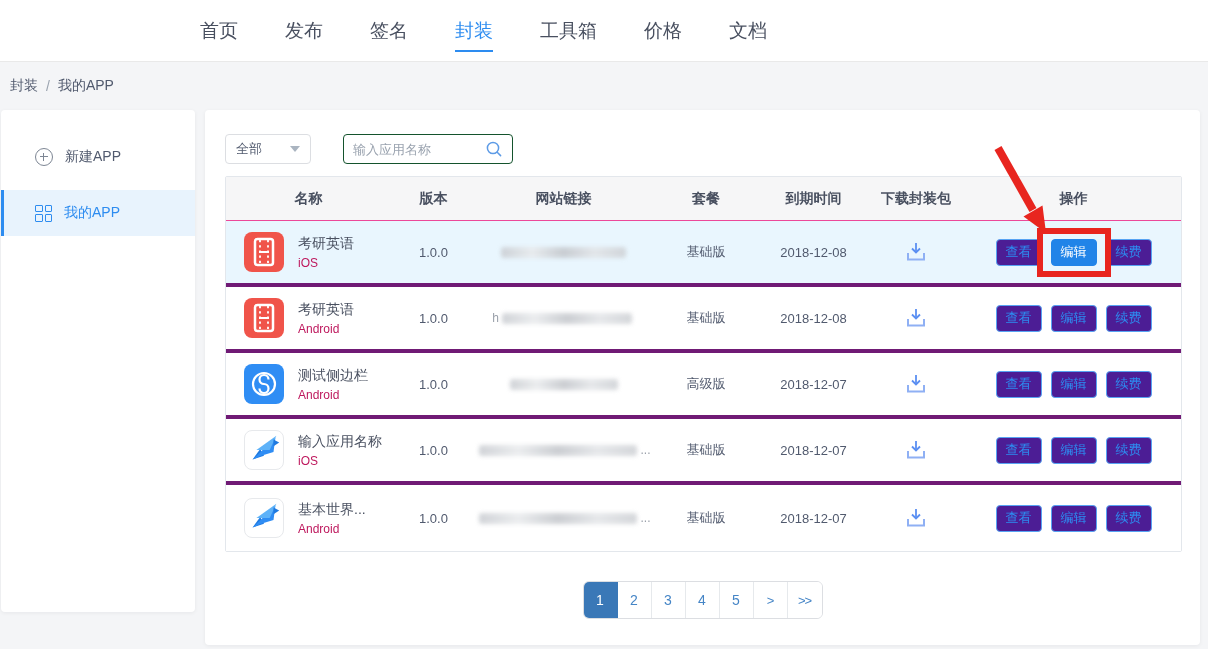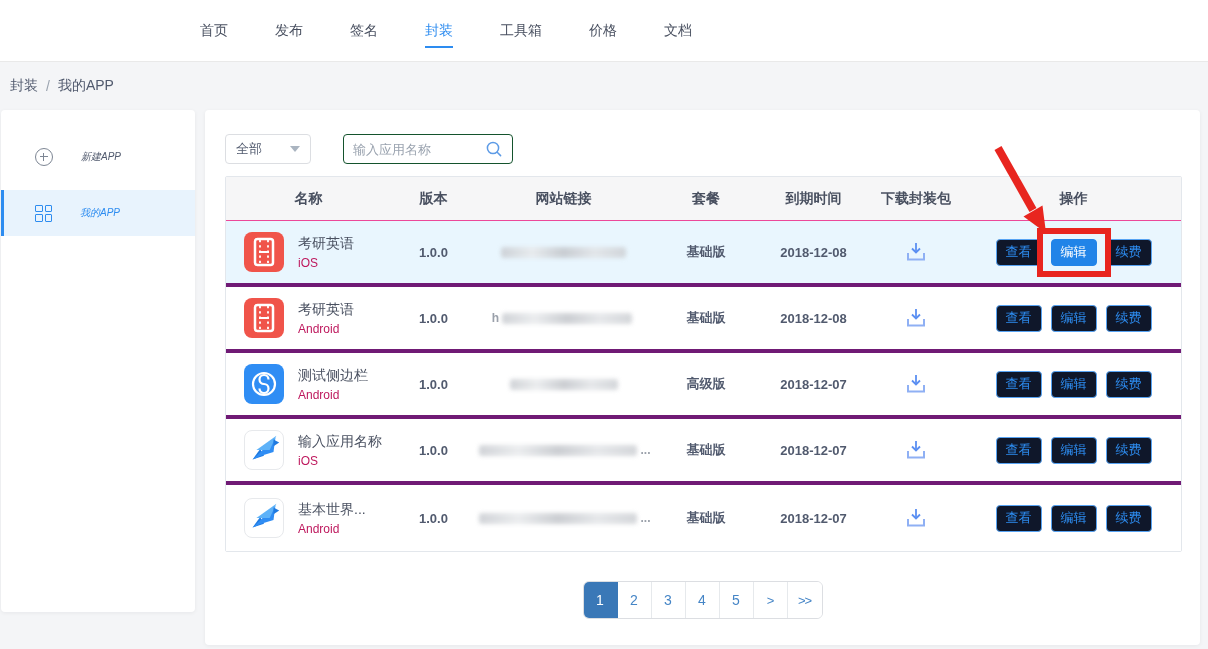--- a/index.html
+++ b/index.html
@@ -11,42 +11,42 @@
     overflow:hidden;
     color:#495060;
   }
 
   
   .topnav {
     position:absolute; left:0; top:0; width:1208px; height:62px;
     background:#fff; border-bottom:1px solid #e9e9e9;
     display:flex; align-items:center; gap:47px; padding-left:200px;
   }
-  .nav-item { font-size:14px; color:#495060; cursor:pointer; position:relative; padding:6px 0 14px; top:4px; }
+  .nav-item { font-size:19px; color:#495060; cursor:pointer; position:relative; padding:6px 0 14px; top:4px; }
   .nav-item.active { color:#2d8cf0; }
   .nav-item.active::after {
     content:""; position:absolute; left:0; right:0; bottom:6px; height:2px; background:#2d8cf0;
   }
 
   
   .crumbbar {
     position:absolute; left:0; top:62px; width:1208px; height:48px;
     display:flex; align-items:center; padding-left:10px; font-size:14px; color:#515a6e;
   }
   .crumbbar .sep { margin:0 8px; color:#9aa3af; }
 
   
   .sidebar {
     position:absolute; left:1px; top:110px; width:194px; height:502px;
     background:#fff; border-radius:4px; box-shadow:0 1px 4px rgba(0,21,41,.06);
   }
   .side-item {
     position:absolute; left:0; width:100%; height:46px;
-    display:flex; align-items:center; gap:28px; padding-left:34px;
-    font-size:10px; color:#515a6e; cursor:pointer;font-style:italic;
+    display:flex; align-items:center; gap:12px; padding-left:34px;
+    font-size:14px; color:#515a6e; cursor:pointer;
   }
   .side-item.new { top:24px; }
   .side-item.mine { top:80px; background:#e8f3fd; color:#2d8cf0; border-left:3px solid #2d8cf0; padding-left:31px; }
   .plus-circle {
     width:18px; height:18px; border:1.4px solid #7d8694; border-radius:50%;
     position:relative; flex:0 0 18px;
   }
   .plus-circle::before, .plus-circle::after { content:""; position:absolute; background:#7d8694; }
   .plus-circle::before { left:4px; right:4px; top:7px; height:1.4px; }
   .plus-circle::after  { top:4px; bottom:4px; left:7px; width:1.4px; }
@@ -89,41 +89,41 @@
   }
   .thead { height:44px; background:#f6f6f7; border-bottom:1px solid #ec4899; }
   .thead .hcell { text-align:center; font-size:14px; font-weight:700; color:#495060; }
   .trow { height:66px; border-bottom:4px solid #701a75; background:#fff; }
   .trow:last-child { border-bottom:none; }
   .trow.hl { background:#e9f6fe; }
 
   .cell-name { display:flex; align-items:center; gap:14px; padding-left:18px; }
   .app-title { font-size:14px; color:#495060; }
   .app-sub { font-size:12px; color:#be185d; margin-top:3px; }
-  .c-center { text-align:right; font-size:13px; color:#515a6e; display:flex; justify-content:center; align-items:center;font-weight:bold; }
+  .c-center { text-align:right; font-size:13px; color:#515a6e; display:flex; justify-content:center; align-items:center; }
 
   
   .app-ic { width:40px; height:40px; border-radius:8px; flex:0 0 40px; display:flex; align-items:center; justify-content:center; }
   .ic-film { background:#f0544a; }
   .ic-scircle { background:#2f8df4; }
   .ic-bird { background:#fff; border:1px solid #e7e9ec; }
 
   
   .url-wrap { display:flex; align-items:center; justify-content:center; gap:3px; }
   .url-pre, .url-suf { font-size:12px; color:#9aa0aa; }
   .blur-bar {
     height:11px; border-radius:3px; opacity:.85;
     background:linear-gradient(90deg,#c9ccd1,#e8eaec 25%,#c3c6cb 50%,#e2e4e7 75%,#cdd0d4);
     filter:blur(2px);
   }
 
   
   .cell-actions { display:flex; justify-content:center; align-items:center; gap:9px; }
   .btn {
-    width:46px; height:27px; border:1px solid #57a3f3; border-radius:4px; background:#0f172a;
+    width:46px; height:27px; border:1px solid #57a3f3; border-radius:4px; background:#4c1d95;
     color:#2d8cf0; font-size:13px; cursor:pointer; display:flex; align-items:center; justify-content:center;
     font-family:"Liberation Sans","DejaVu Sans",sans-serif;
   }
   .btn.primary { background:#2184e8; border-color:#2184e8; color:#fff; }
 
   
   .edit-wrap { position:relative; display:inline-flex; }
   .red-ring {
     position:absolute; left:-14px; right:-14px; top:-11px; bottom:-11px;
     border:6px solid #e8251f; pointer-events:none; z-index:5;

